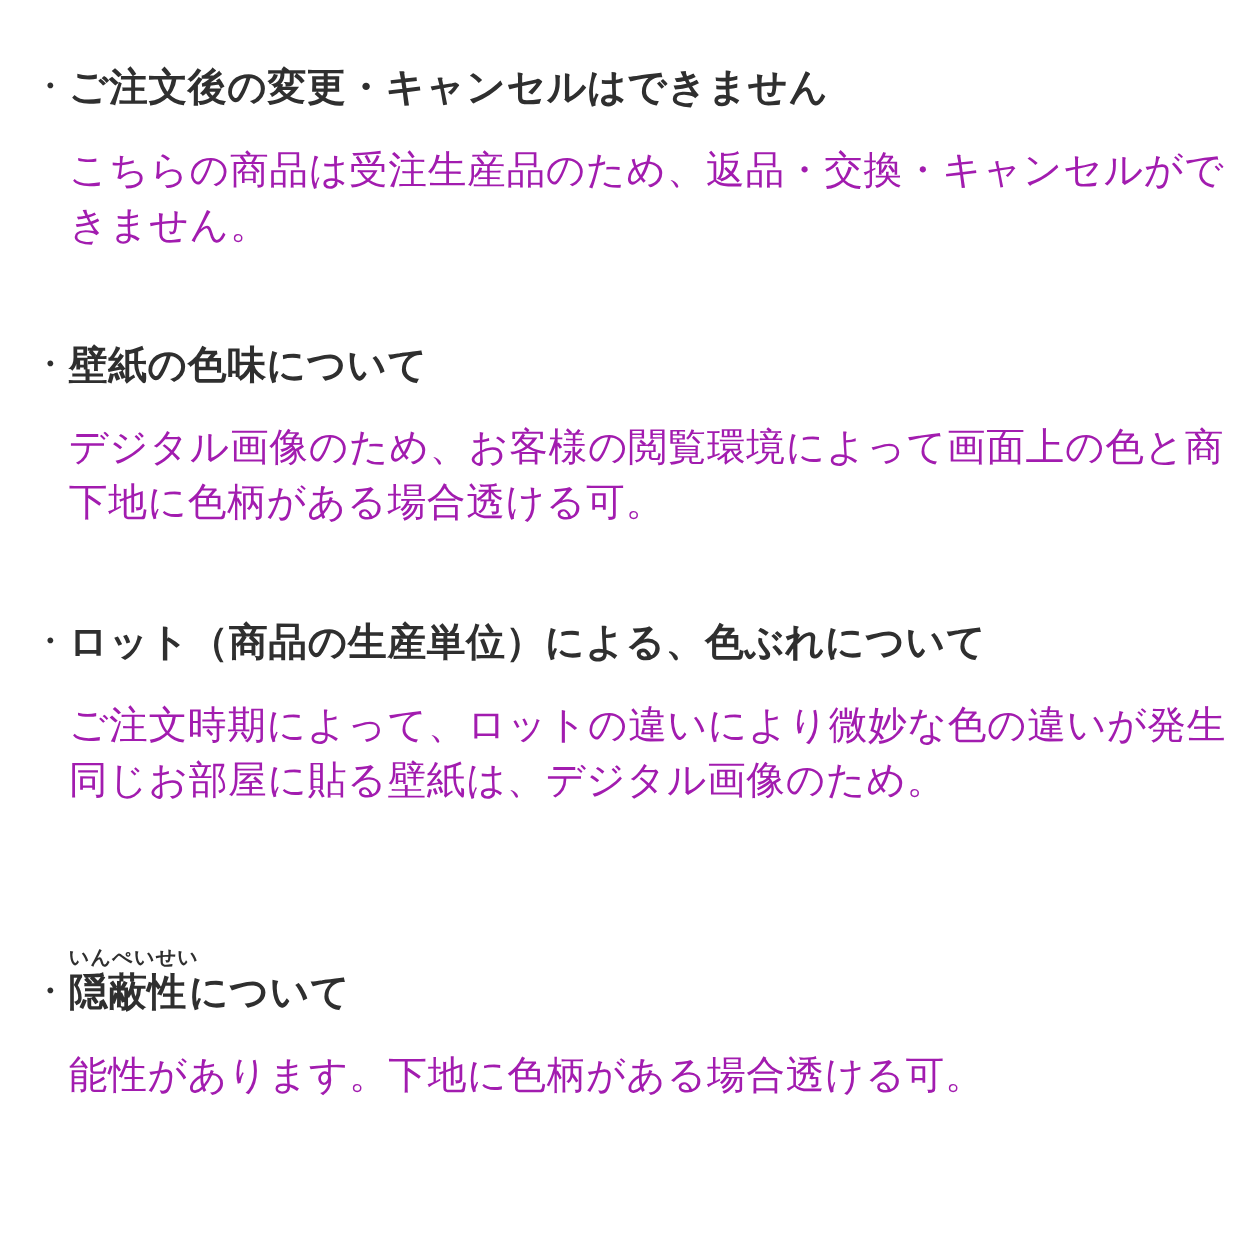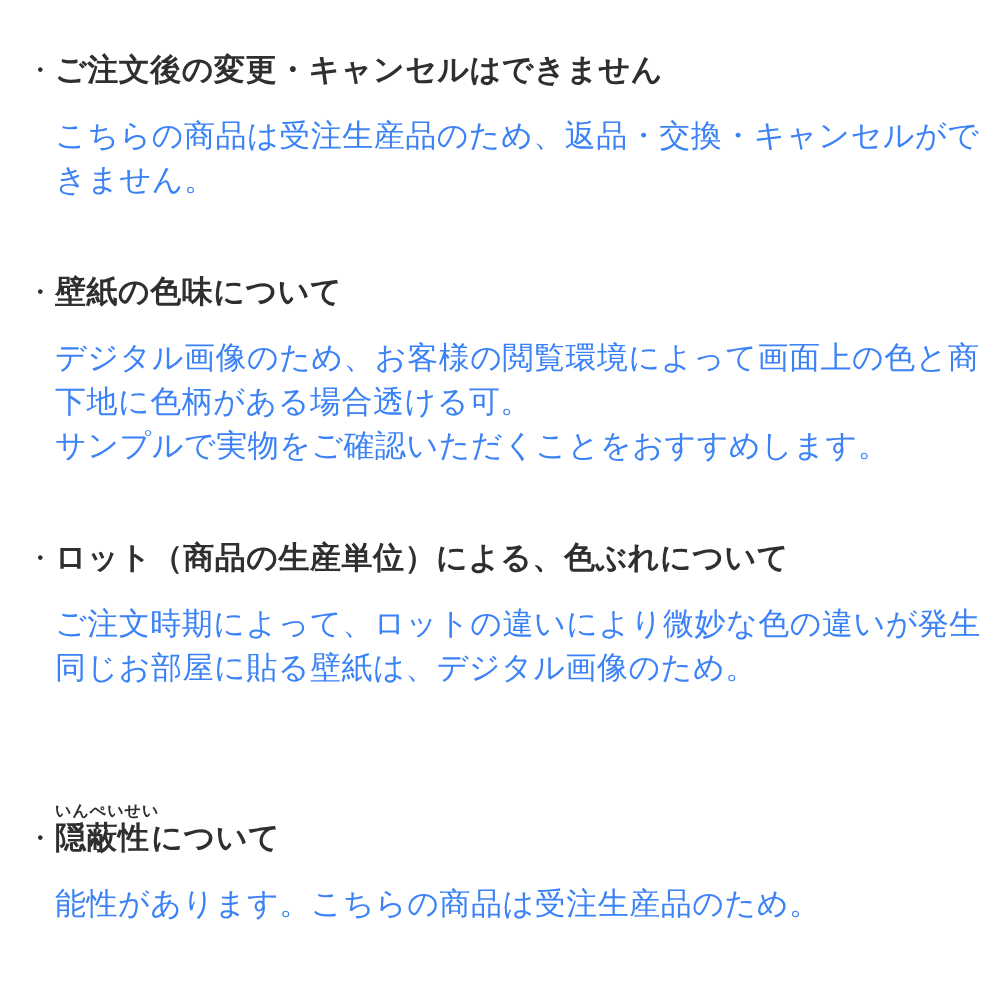--- a/index.html
+++ b/index.html
@@ -41,21 +41,21 @@
     font-weight: 700;
     color: #2f2f2f;
     letter-spacing: 0.5px;
   }
   .body-lines {
     padding-left: 27px;
   }
   .body-line {
     font-size: 31px;
     line-height: 44px;
-    color: #3b82f6;
+    color: #a21caf;
     letter-spacing: 0.5px;
     white-space: nowrap;
   }
   ruby {
     ruby-align: start;
   }
   rt {
     font-size: 16px;
     font-weight: 600;
     color: #2f2f2f;
@@ -82,38 +82,37 @@
   </div>
 
   <div class="section">
     <div class="heading-row">
       <span class="bullet">・</span>
       <span class="heading">壁紙の色味について</span>
     </div>
     <div class="body-lines">
       <div class="body-line">デジタル画像のため、お客様の閲覧環境によって画面上の色と商</div>
       <div class="body-line">下地に色柄がある場合透ける可。</div>
-      <div class="body-line">サンプルで実物をご確認いただくことをおすすめします。</div>
     </div>
   </div>
 
   <div class="section">
     <div class="heading-row">
       <span class="bullet">・</span>
       <span class="heading">ロット（商品の生産単位）による、色ぶれについて</span>
     </div>
     <div class="body-lines">
       <div class="body-line">ご注文時期によって、ロットの違いにより微妙な色の違いが発生</div>
       <div class="body-line">同じお部屋に貼る壁紙は、デジタル画像のため。</div>
     </div>
   </div>
 
   <div class="section">
     <div class="heading-row">
       <span class="bullet">・</span>
       <span class="heading"><ruby><span>隠蔽性</span><rt>いんぺいせい</rt></ruby><span>について</span></span>
     </div>
     <div class="body-lines">
-      <div class="body-line">能性があります。こちらの商品は受注生産品のため。</div>
+      <div class="body-line">能性があります。下地に色柄がある場合透ける可。</div>
     </div>
   </div>
 
 </div>
 
 </body></html>

